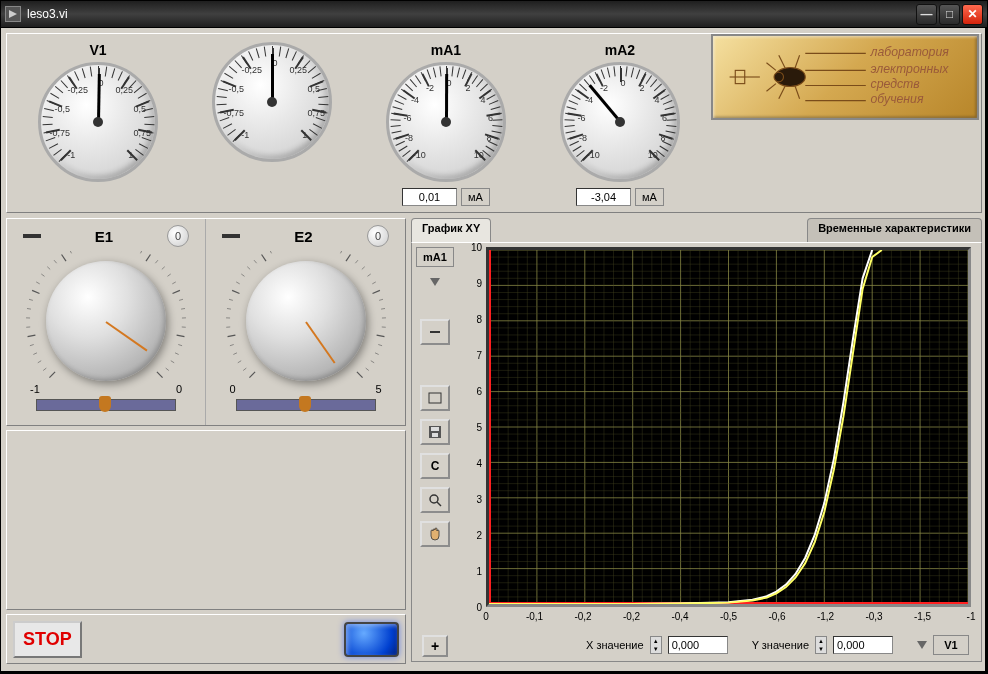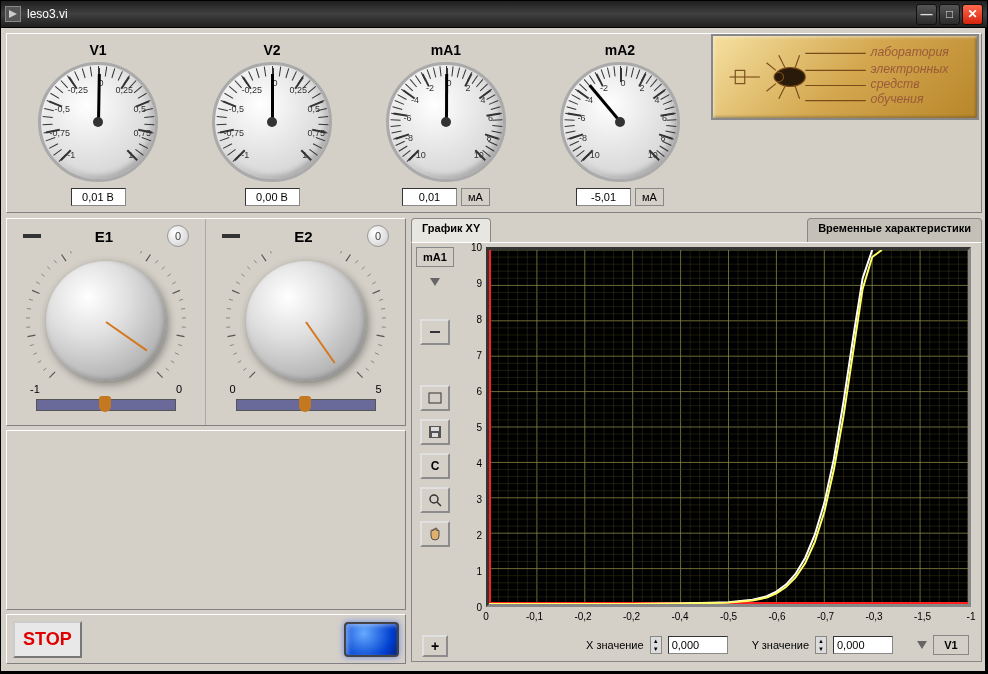--- a/index.html
+++ b/index.html
@@ -336,26 +336,22 @@
           <div class="tick" style="transform: rotate(75.9375deg) translateY(-56px);"></div>
           <div class="tick" style="transform: rotate(84.375deg) translateY(-56px);"></div>
           <div class="tick" style="transform: rotate(92.8125deg) translateY(-56px);"></div>
           <div class="tick" style="transform: rotate(101.25deg) translateY(-56px);"></div>
           <div class="tick" style="transform: rotate(109.688deg) translateY(-56px);"></div>
           <div class="tick" style="transform: rotate(118.125deg) translateY(-56px);"></div>
           <div class="tick" style="transform: rotate(126.562deg) translateY(-56px);"></div>
           <div class="gauge-needle" style="transform: rotate(1deg);"></div>
           <div class="gauge-hub"></div>
         </div>
-      <div class="readout-row">
-        <span class="readout">0,01 B</span>
-      </div>
     </div>
     <div class="gauge-block">
-      <div class="gauge-label">V2</div>
       <div class="gauge-face">
           <div class="tick major" style="transform: rotate(-135deg) translateY(-54px);"></div>
           <div class="gauge-scale-label" style="left: 30.3015px; top: 89.6985px;">-1</div>
           <div class="tick major" style="transform: rotate(-101.25deg) translateY(-54px);"></div>
           <div class="gauge-scale-label" style="left: 18.807px; top: 68.1938px;">-0,75</div>
           <div class="tick major" style="transform: rotate(-67.5deg) translateY(-54px);"></div>
           <div class="gauge-scale-label" style="left: 21.1971px; top: 43.9273px;">-0,5</div>
           <div class="tick major" style="transform: rotate(-33.75deg) translateY(-54px);"></div>
           <div class="gauge-scale-label" style="left: 36.6661px; top: 25.0783px;">-0,25</div>
           <div class="tick major" style="transform: rotate(0deg) translateY(-54px);"></div>
@@ -396,23 +392,20 @@
           <div class="tick" style="transform: rotate(75.9375deg) translateY(-56px);"></div>
           <div class="tick" style="transform: rotate(84.375deg) translateY(-56px);"></div>
           <div class="tick" style="transform: rotate(92.8125deg) translateY(-56px);"></div>
           <div class="tick" style="transform: rotate(101.25deg) translateY(-56px);"></div>
           <div class="tick" style="transform: rotate(109.688deg) translateY(-56px);"></div>
           <div class="tick" style="transform: rotate(118.125deg) translateY(-56px);"></div>
           <div class="tick" style="transform: rotate(126.562deg) translateY(-56px);"></div>
           <div class="gauge-needle" style="transform: rotate(0deg);"></div>
           <div class="gauge-hub"></div>
         </div>
-      <div class="readout-row">
-        <span class="readout">0,00 B</span>
-      </div>
     </div>
     <div class="gauge-block">
       <div class="gauge-label">mA1</div>
       <div class="gauge-face">
           <div class="tick major" style="transform: rotate(-135deg) translateY(-54px);"></div>
           <div class="gauge-scale-label" style="left: 30.3015px; top: 89.6985px;">-10</div>
           <div class="tick major" style="transform: rotate(-108deg) translateY(-54px);"></div>
           <div class="gauge-scale-label" style="left: 20.0556px; top: 72.9787px;">-8</div>
           <div class="tick major" style="transform: rotate(-81deg) translateY(-54px);"></div>
           <div class="gauge-scale-label" style="left: 18.5171px; top: 53.4298px;">-6</div>
@@ -542,21 +535,21 @@
           <div class="tick" style="transform: rotate(94.5deg) translateY(-56px);"></div>
           <div class="tick" style="transform: rotate(101.25deg) translateY(-56px);"></div>
           <div class="tick" style="transform: rotate(108deg) translateY(-56px);"></div>
           <div class="tick" style="transform: rotate(114.75deg) translateY(-56px);"></div>
           <div class="tick" style="transform: rotate(121.5deg) translateY(-56px);"></div>
           <div class="tick" style="transform: rotate(128.25deg) translateY(-56px);"></div>
           <div class="gauge-needle" style="transform: rotate(-40deg);"></div>
           <div class="gauge-hub"></div>
         </div>
       <div class="readout-row">
-        <span class="readout">-5,01</span>
+        <span class="readout">-3,04</span>
         <span class="unit-box">мА</span>
       </div>
     </div>
 
     <div class="logo-plate">
       <svg viewBox="0 0 256 74">
         <g stroke="#7a4c1a" stroke-width="1.2" fill="none">
           <line x1="6" y1="37" x2="38" y2="37"></line>
           <rect x="12" y="30" width="10" height="14"></rect>
           <ellipse cx="70" cy="37" rx="16" ry="10" fill="#2a1a0a"></ellipse>
@@ -882,21 +875,21 @@
               </svg>
           </div>
           <div class="x-ticks" id="xTicks">
               <div class="x-tick" style="left: 0%;">0</div>
               <div class="x-tick" style="left: 10%;">-0,1</div>
               <div class="x-tick" style="left: 20%;">-0,2</div>
               <div class="x-tick" style="left: 30%;">-0,2</div>
               <div class="x-tick" style="left: 40%;">-0,4</div>
               <div class="x-tick" style="left: 50%;">-0,5</div>
               <div class="x-tick" style="left: 60%;">-0,6</div>
-              <div class="x-tick" style="left: 70%;">-0,7</div>
+              <div class="x-tick" style="left: 70%;">-1,2</div>
               <div class="x-tick" style="left: 80%;">-0,3</div>
               <div class="x-tick" style="left: 90%;">-1,5</div>
               <div class="x-tick" style="left: 100%;">-1</div>
             </div>
         </div>
         <div class="plot-footer">
           <div style="flex:1"></div>
           <span class="coord-label">X значение</span>
           <div class="spinner">
               <div>▲</div>

